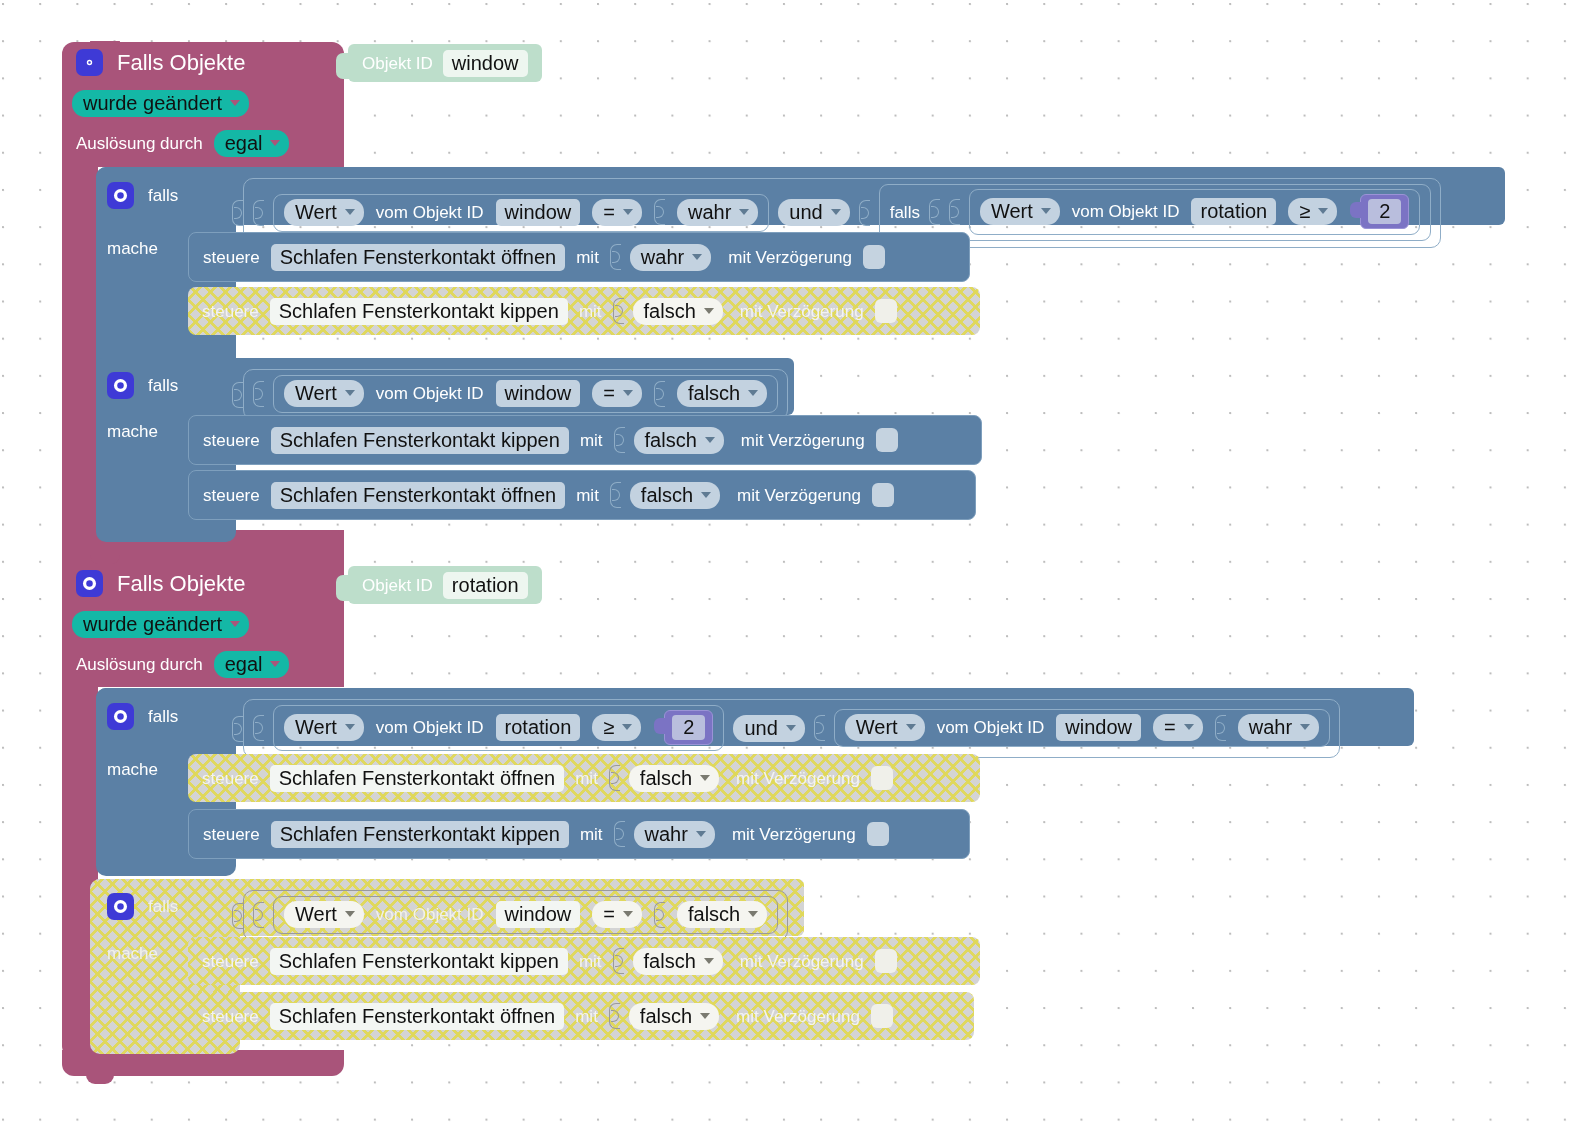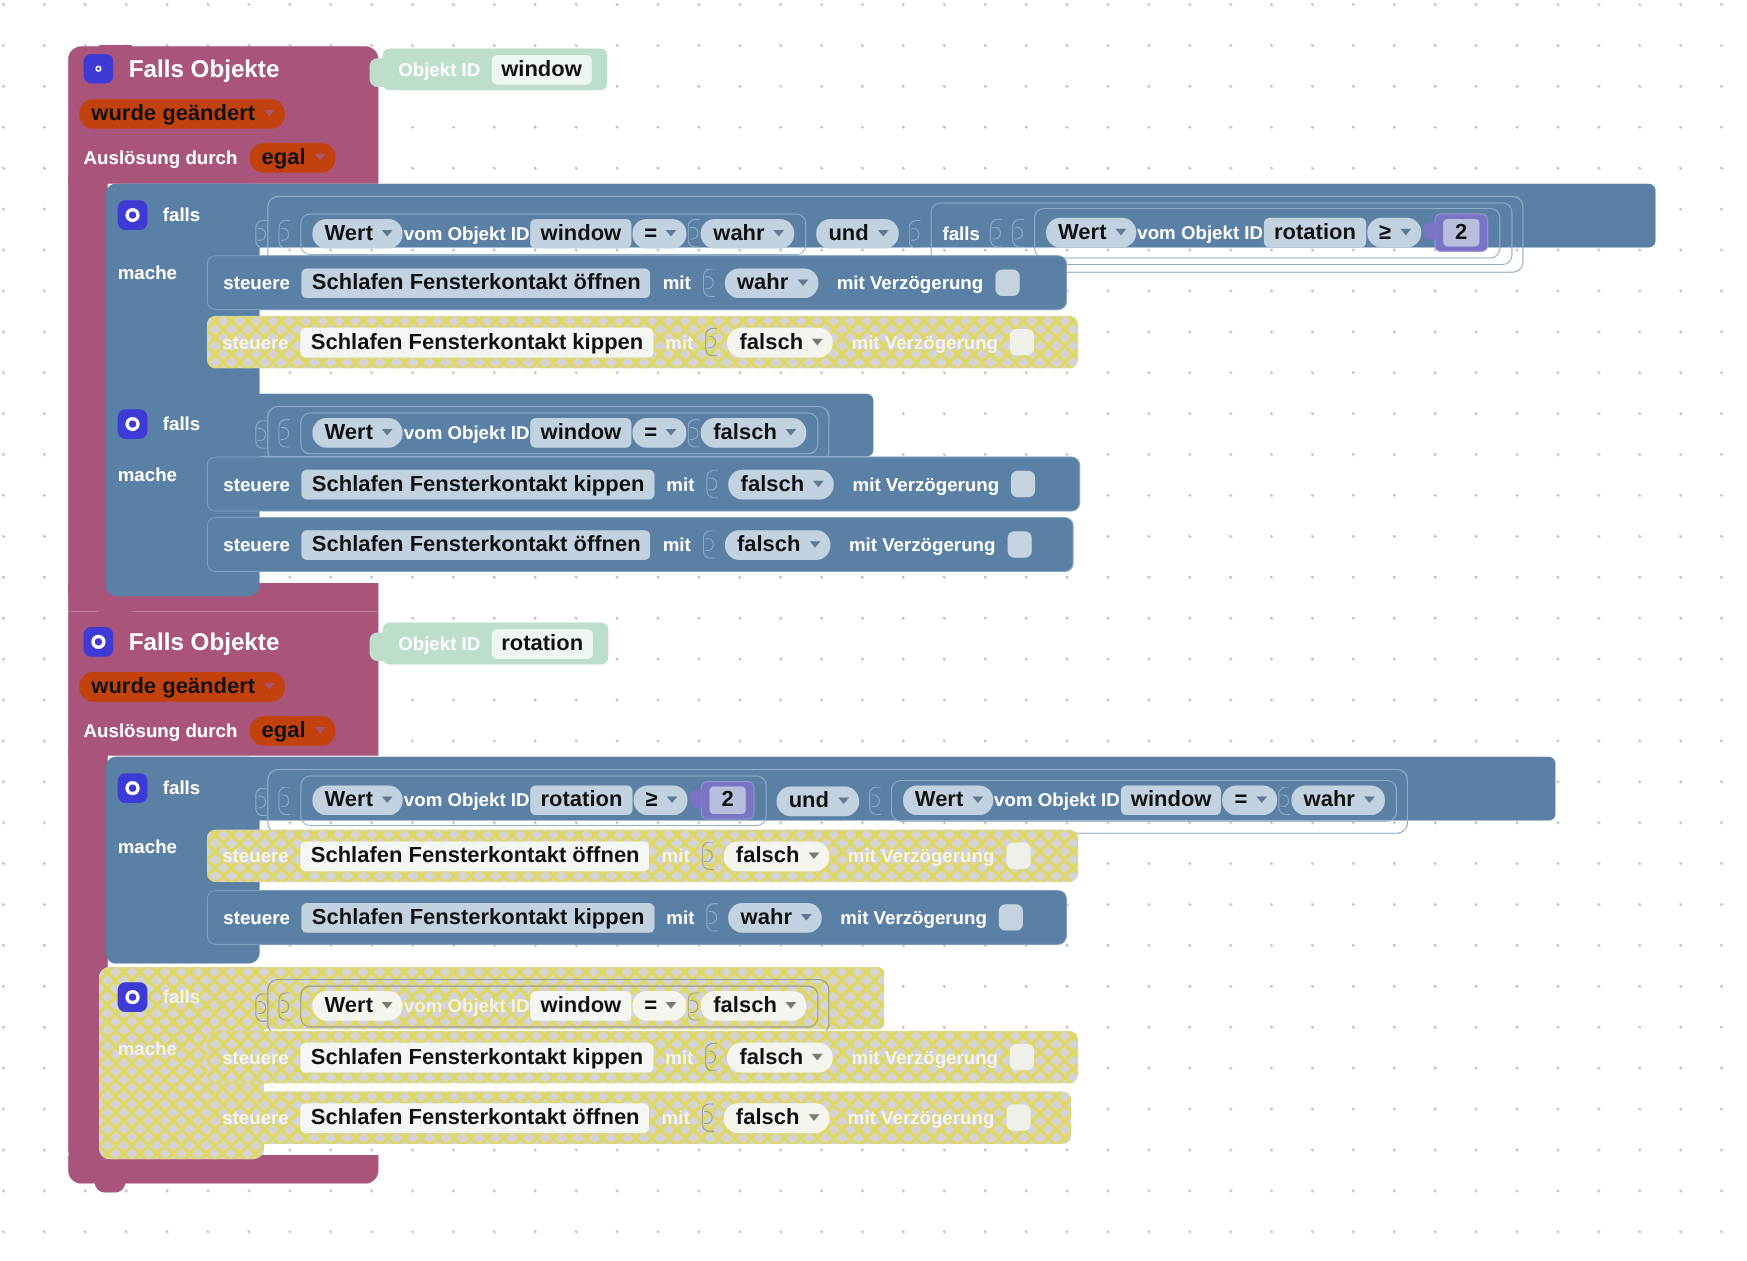--- a/index.html
+++ b/index.html
@@ -7,21 +7,21 @@
     width:1588px;height:1146px;
     background:#ffffff;
     background-image:
       radial-gradient(circle at 1.2px 1.2px, #bdbdbd 1.05px, transparent 1.3px);
     background-size:37.2px 37.2px;
     background-position:2px 3px;
     font-family:"Liberation Sans", sans-serif;
     overflow:hidden;
     position:relative;
   }
-  #stage{position:absolute;left:0;top:0;width:1588px;height:926px;font-weight:bold;}
+  #stage{position:absolute;left:0;top:0;width:1588px;height:926px;}
 
   
   .abs{position:absolute;}
   .hat{ 
     background:#a9547a;
     border-radius:12px 12px 0 0;
   }
   .hat-notch{
     position:absolute;top:-1px;width:30px;height:9px;
     background:#a9547a;
@@ -55,33 +55,33 @@
     display:inline-flex;align-items:center;gap:7px;
     background:#c3d2e0;border-radius:13px;
     padding:3px 9px 4px 11px;color:#111;font-size:20px;line-height:1;
     white-space:nowrap;vertical-align:middle;
   }
   .dd .caret{
     width:0;height:0;border-left:5px solid transparent;border-right:5px solid transparent;
     border-top:6px solid #5f7b93;margin-left:1px;
   }
   
-  .dd.pink{background:#c2410c;text-align:center;}
+  .dd.pink{background:#14b8a6;text-align:center;}
   .dd.pink .caret{border-top-color:#a9547a;}
   
   .fld{
     display:inline-block;background:#c3d2e0;border-radius:5px;
     padding:3px 9px 4px 9px;color:#111;font-size:20px;line-height:1;
     white-space:nowrap;vertical-align:middle;
   }
   .fld.white{background:#eef6f0;}
 
   
   .rep{
-    display:inline-flex;align-items:center;gap:1px;
+    display:inline-flex;align-items:center;gap:12px;
     border:1px solid #8fadc7;border-radius:9px;
     padding:4px 10px 5px 10px;vertical-align:middle;
   }
   .rep.outer{border-radius:10px;padding:5px 9px 6px 9px;}
 
   
   .socket{
     position:relative;display:inline-block;width:11px;height:26px;vertical-align:middle;
   }
   .socket:before{

